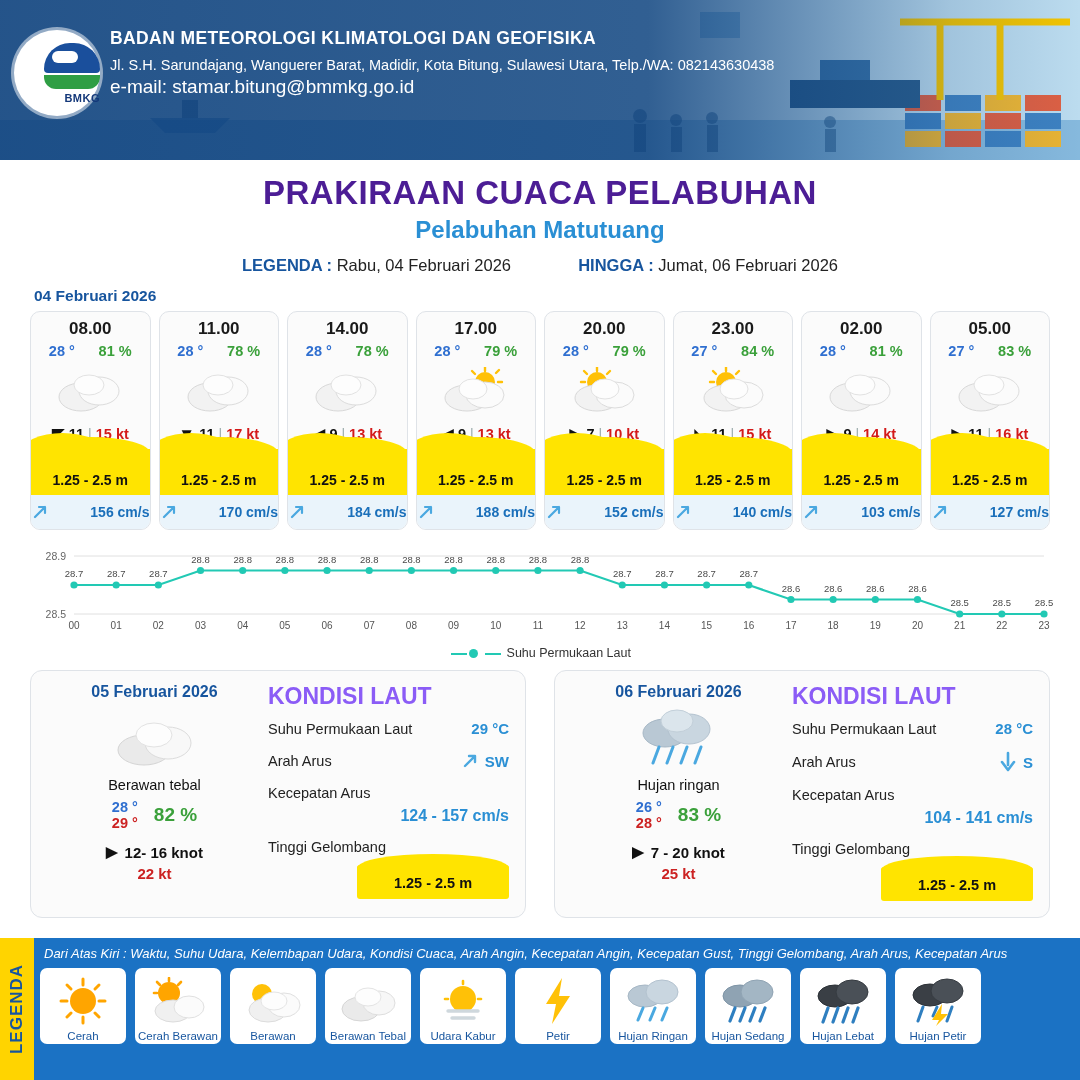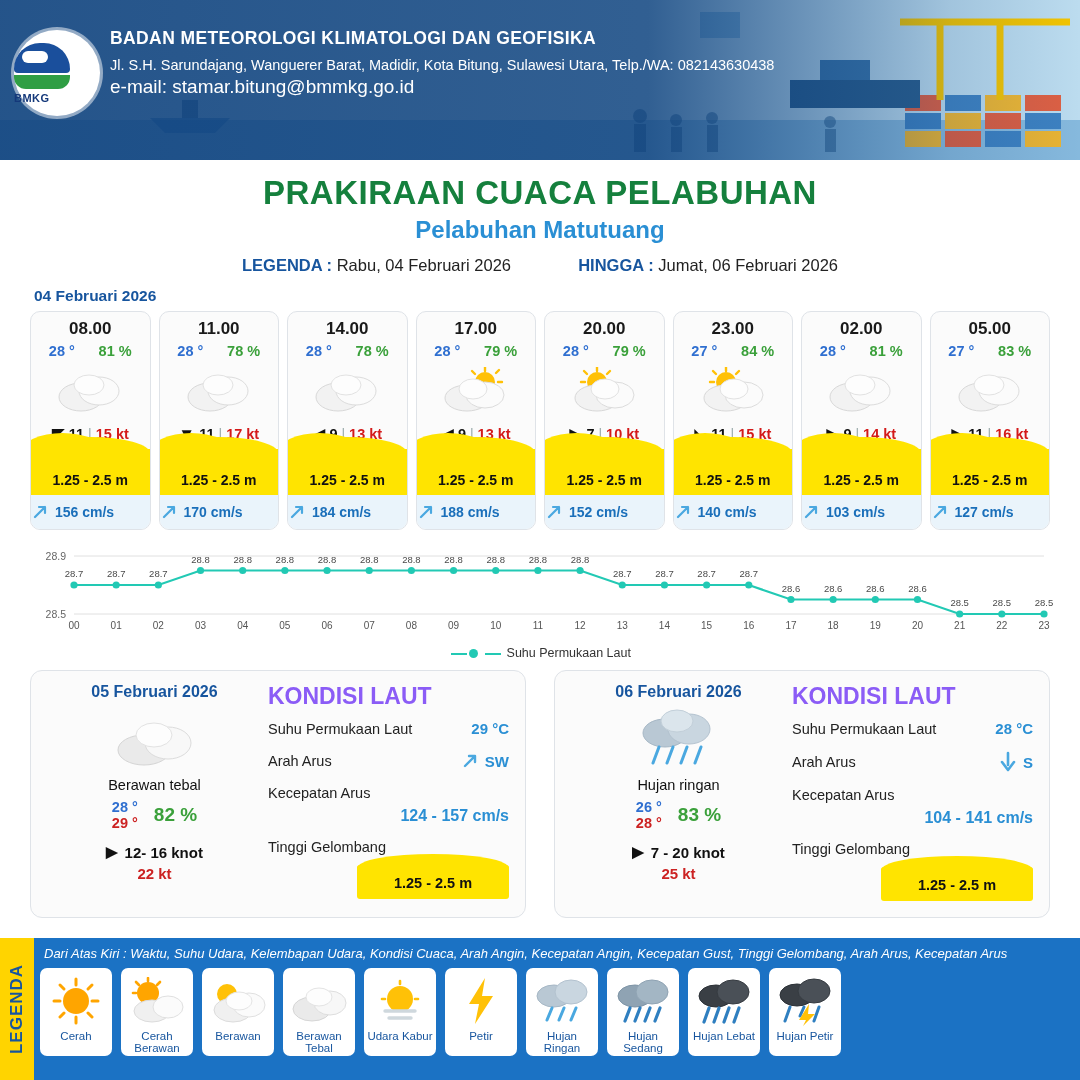--- a/index.html
+++ b/index.html
@@ -19,36 +19,36 @@
     overflow: hidden;
   }
   .hdr-art { position:absolute; inset:0; }
   .hdr-overlay {
     position:absolute; left:0; top:0; width:1080px; height:160px;
     background: linear-gradient(90deg, rgba(10,60,120,0.85) 0%, rgba(10,60,120,0.78) 60%, rgba(10,60,120,0.15) 88%, rgba(10,60,120,0.0) 100%);
   }
   .logo {
     position:absolute; left:14px; top:30px; width:86px; height:86px;
     background:#fff; border-radius:50%;
-    display:flex; flex-direction:column; align-items:flex-start; justify-content:center;
+    display:flex; flex-direction:column; align-items:flex-end; justify-content:center;
     box-shadow:0 0 0 3px rgba(255,255,255,.5);
   }
   .logo .sky { width:56px; height:30px; background:#1a4f9c; border-radius:26px 26px 4px 4px; position:relative; overflow:hidden; }
   .logo .sky:before{content:"";position:absolute;left:8px;top:8px;width:26px;height:12px;background:#fff;border-radius:10px;}
   .logo .grn { width:56px; height:14px; background:#2f9e44; border-radius:0 0 12px 12px; margin-top:2px;}
   .logo .txt { font-size:11px; font-weight:bold; color:#14387a; letter-spacing:.5px; margin-top:3px;}
   .hdr-text { position:absolute; left:110px; top:28px; color:#fff; }
   .hdr-l1 { font-size:17.5px; font-weight:bold; letter-spacing:.4px; }
   .hdr-l2 { font-size:26px; font-weight:bold; margin-top:4px; letter-spacing:.2px;}
   .hdr-l3 { font-size:14.5px; margin-top:8px; }
   .hdr-l4 { font-size:19px; margin-top:3px; }
 
   
   .title-wrap { text-align:center; margin-top:14px; }
-  .title1 { font-size:33px; font-weight:bold; color:#15803d; letter-spacing:.5px; }
+  .title1 { font-size:33px; font-weight:bold; color:#4c1d95; letter-spacing:.5px; }
   .title2 { font-size:24px; font-weight:bold; color:#2a8fd4; margin-top:4px; }
   .valid { margin-top:12px; font-size:16.5px; color:#17559e; text-align:center; }
   .valid b { font-weight:bold; }
   .valid .v { color:#222; font-weight:normal; }
   .valid .sp { display:inline-block; width:58px; }
 
   
   .date-label { margin:12px 0 6px 34px; font-size:15.5px; font-weight:bold; color:#17559e; }
 
   
@@ -66,21 +66,21 @@
   .c-wind .arr { font-size:17px; color:#111; line-height:1; }
   .c-wind .n1 { font-size:14.5px; font-weight:bold; color:#111; }
   .c-wind .bar { color:#9aa; font-size:14px; }
   .c-wind .n2 { font-size:14.5px; font-weight:bold; color:#d31a1a; }
   .c-wave { position:relative; height:46px; background:#ffe400; }
   .c-wave .crest { position:absolute; top:-12px; left:0; width:100%; height:16px; background:#ffe400;
       border-radius:50% 50% 0 0 / 100% 100% 0 0; }
   .c-wave .crest2 { position:absolute; top:-16px; left:-10px; width:70%; height:20px; background:#ffe400;
       border-radius:50% 50% 0 0 / 100% 100% 0 0; }
   .c-wave span { position:absolute; bottom:7px; width:100%; text-align:center; font-size:14px; font-weight:bold; color:#111; }
-  .c-cur { display:flex; align-items:center; justify-content:flex-start; gap:6px; height:34px; background:#eaf4fb; }
+  .c-cur { display:flex; align-items:center; justify-content:space-between; gap:6px; height:34px; background:#eaf4fb; }
   .c-cur .cval { font-size:14px; font-weight:bold; color:#1a6fba; }
 
   
   .chart-wrap { margin:14px 26px 0 26px; position:relative; height:100px; }
   .chart-svg { display:block; }
   .legend-row { text-align:center; font-size:12.5px; color:#333; margin-top:2px; }
   .legend-row .dot { display:inline-block; width:9px; height:9px; background:#22c9b4; border-radius:50%; vertical-align:middle; margin-right:5px;}
   .legend-row .ln { display:inline-block; width:16px; height:2px; background:#22c9b4; vertical-align:middle; margin:0 2px;}
 
   
@@ -118,21 +118,21 @@
     position:absolute; left:0; top:0; width:34px; height:142px; background:#ffd400;
     display:flex; align-items:center; justify-content:center;
   }
   .legend-side span {
     transform:rotate(-90deg); font-size:17px; font-weight:bold; color:#17559e; letter-spacing:1px; white-space:nowrap;
   }
   .legend-note {
     position:absolute; left:44px; top:8px; color:#fff; font-size:13px; font-style:italic;
   }
   .legend-items { position:absolute; left:40px; top:30px; display:flex; gap:9px; }
-  .li { width:72px; background:#fff; border-radius:7px; padding:6px 2px 2px; text-align:center; }
+  .li { width:86px; background:#fff; border-radius:7px; padding:6px 2px 2px; text-align:center; }
   .li .ic { height:54px; display:flex; align-items:center; justify-content:center; }
   .li .lb { font-size:11.5px; color:#17559e; margin-top:2px; }
 </style>
 </head>
 <body>
 
 <div class="header">
   <svg class="hdr-art" width="1080" height="160">
     <rect x="0" y="0" width="1080" height="160" fill="#bcdcef"></rect>
     <rect x="0" y="120" width="1080" height="40" fill="#86b9dd"></rect>

